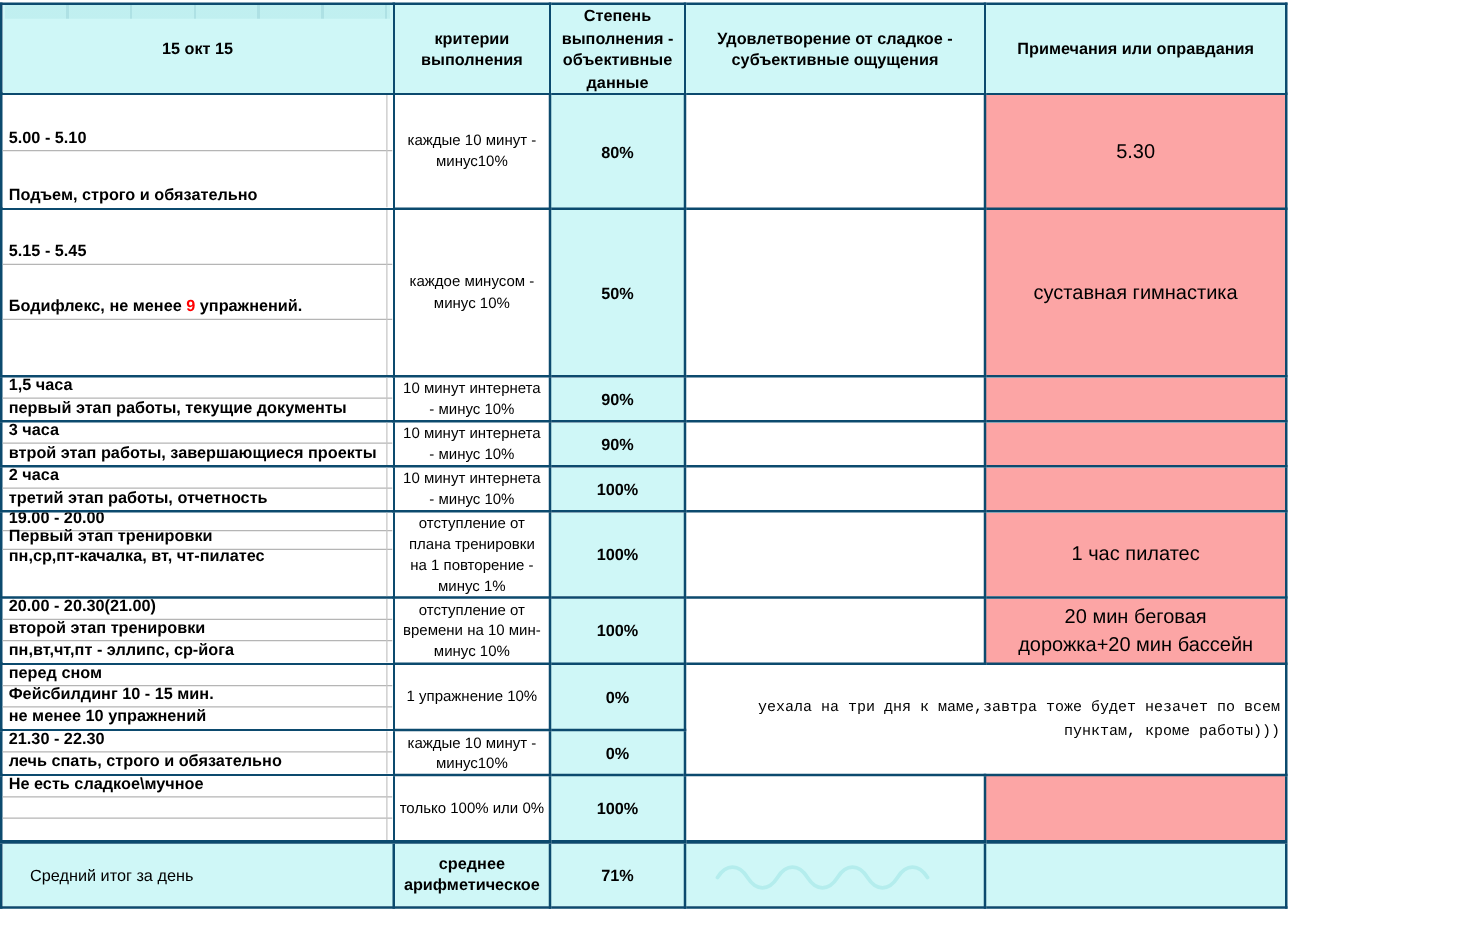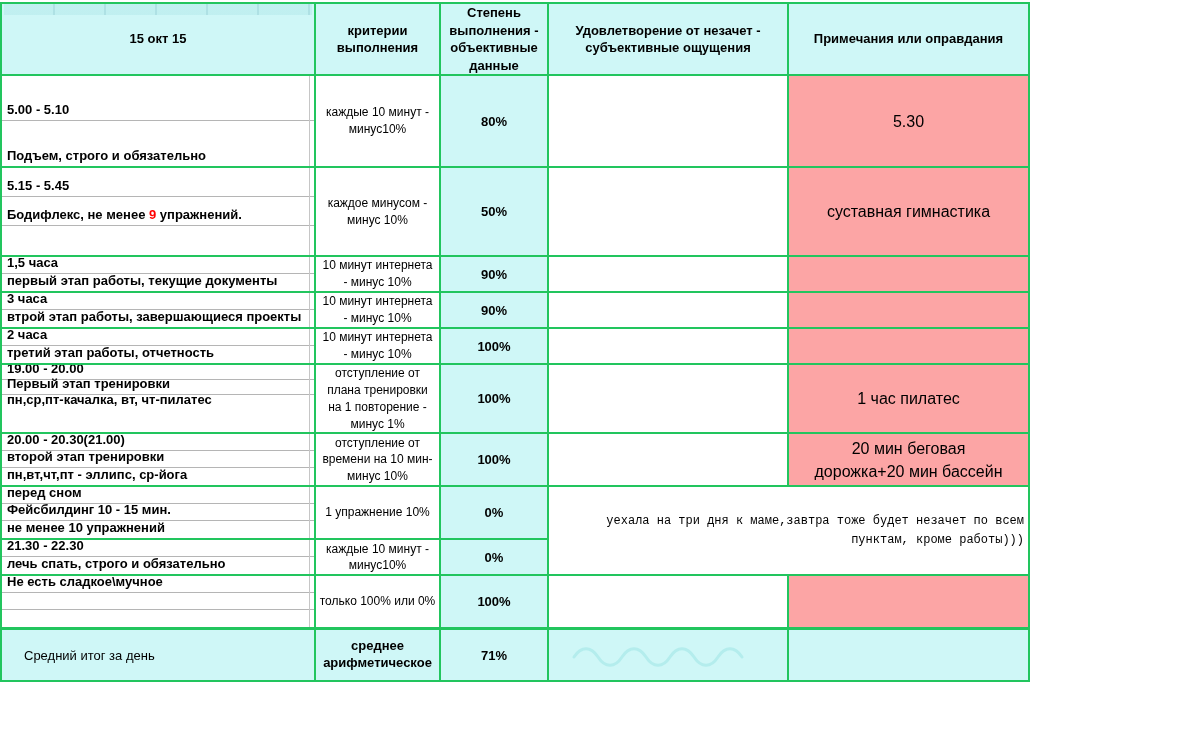--- a/index.html
+++ b/index.html
@@ -16,21 +16,21 @@
     background: #ffffff;
     overflow: hidden;
   }
   table.sheet {
     border-collapse: collapse;
     table-layout: fixed;
     margin: 2px 0 0 0;
     width: 1028px;
   }
   table.sheet th, table.sheet td {
-    border: 2px solid #22c55e;
+    border: 2px solid #0c4a6e;
     box-sizing: border-box;
     overflow: hidden;
   }
   
   thead th {
     background: #cff7f7;
     font-weight: bold;
     font-size: 13px;
     text-align: center;
     vertical-align: middle;
@@ -63,21 +63,21 @@
     border-bottom: 1px solid #b5b5b5;
     font-weight: bold;
     font-size: 13px;
     box-sizing: border-box;
     white-space: nowrap;
   }
   .subline.last { border-bottom: none; }
   .h17 { height: 17px; }
   .h23 { height: 15px; }
   .h27 { height: 45px; }
-  .h29 { height: 29px; }
+  .h29 { height: 44px; }
   .vline {
     position: absolute;
     top: 0; bottom: 0; right: 4px;
     width: 1px;
     background: #c6c6c6;
   }
   .red { color: #ff0000; }
   
   td.crit {
     font-size: 12px;
@@ -151,21 +151,21 @@
           <div class="hdr-band"></div>
           <span class="hdr-text">15 окт 15</span>
         </th>
         <th>
           <span class="hdr-text">критерии выполнения</span>
         </th>
         <th>
           <span class="hdr-text">Степень выполнения - объективные данные</span>
         </th>
         <th>
-          <span class="hdr-text">Удовлетворение от незачет - субъективные ощущения</span>
+          <span class="hdr-text">Удовлетворение от сладкое - субъективные ощущения</span>
         </th>
         <th>
           <span class="hdr-text">Примечания или оправдания</span>
         </th>
       </tr>
     </thead>
     <tbody>
 
       <tr>
         <td class="sched">

